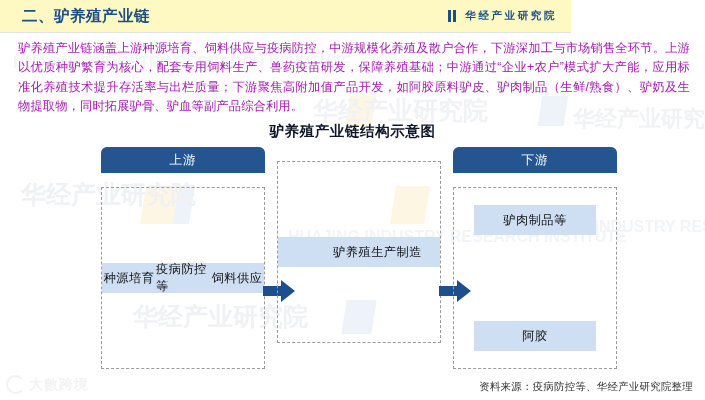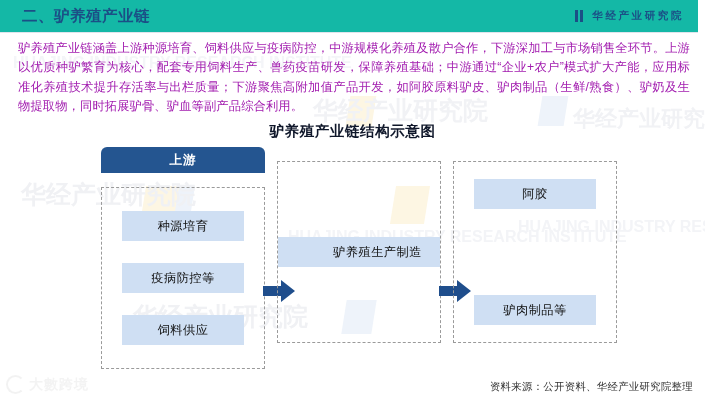--- a/index.html
+++ b/index.html
@@ -13,23 +13,23 @@
     font-family: "Liberation Sans", "DejaVu Sans", sans-serif;
     position: relative;
     overflow: hidden;
     color: #222;
   }
 
   
   .header {
     position: absolute;
     left: 0; top: 0;
-    width: 698px;
+    width: 571px;
     height: 33px;
-    background: #14b8a6;
+    background: #fef9c3;
     border-bottom: 1px solid #dfe4ec;
     display: flex;
     align-items: center;
     justify-content: space-between;
     box-sizing: border-box;
     padding: 0 14px 0 22px;
   }
   .header-title {
     font-size: 15.5px;
     font-weight: bold;
@@ -107,41 +107,41 @@
   .col-up   { left: 101px; }
   .col-mid  { left: 277px; }
   .col-down { left: 453px; }
 
   .col-head {
     height: 26px;
     background: #245590;
     border-radius: 6px 6px 0 0;
     color: #ffffff;
     font-size: 12.6px;
-    font-weight: bold;
+    font-weight: normal;
     display: flex;
     align-items: center;
     justify-content: center;
     letter-spacing: 1px;
   }
   .col-body {
     margin-top: 14px;
     height: 182px;
     border: 1px dashed #9a9a9a;
     box-sizing: border-box;
     position: relative;
   }
   .col-body.centered {
     display: flex;
     align-items: center;
     justify-content: center;
   }
   .col-body.spread {
     display: flex;
-    flex-direction: column;
+    flex-direction: row;
     align-items: center;
     justify-content: space-around;
     padding: 12px 0;
   }
   .col-body.split {
     display: flex;
     flex-direction: column;
     align-items: center;
     justify-content: space-between;
     padding: 17px 0;
@@ -291,25 +291,26 @@
     </div>
   </div>
 
   <div class="arrow arrow-2">
     <svg width="32" height="22" viewBox="0 0 32 22">
       <polygon points="0,6 18,6 18,0 32,11 18,22 18,16 0,16" fill="#1f4e8c"></polygon>
     </svg>
   </div>
 
   <div class="column col-down">
+    <div class="col-head">下游</div>
     <div class="col-body split">
+      <div class="node">驴肉制品等</div>
       <div class="node">阿胶</div>
-      <div class="node">驴肉制品等</div>
     </div>
   </div>
 </div>
 
-<div class="source">资料来源：公开资料、华经产业研究院整理</div>
+<div class="source">资料来源：疫病防控等、华经产业研究院整理</div>
 
 <div class="logo-wm">
   <span class="ring"></span>
   <span class="lbl">大數跨境</span>
 </div>
 
 </body></html>

